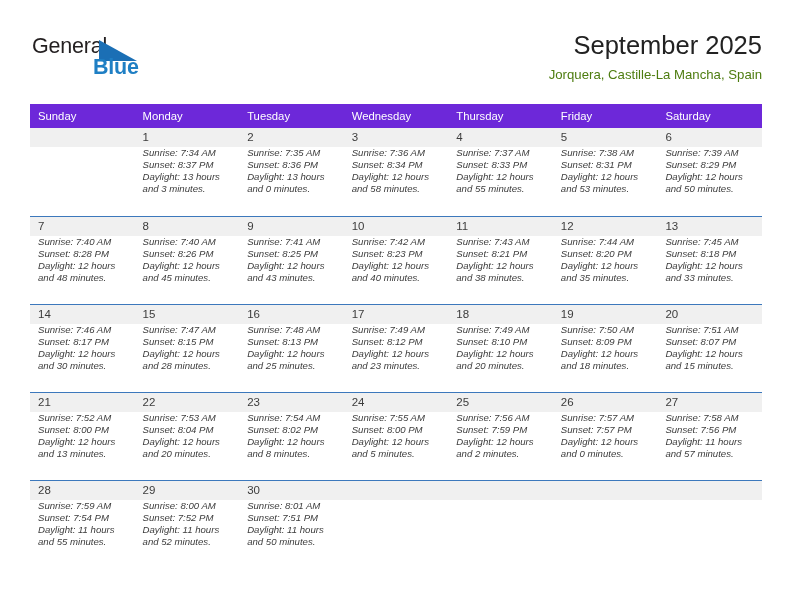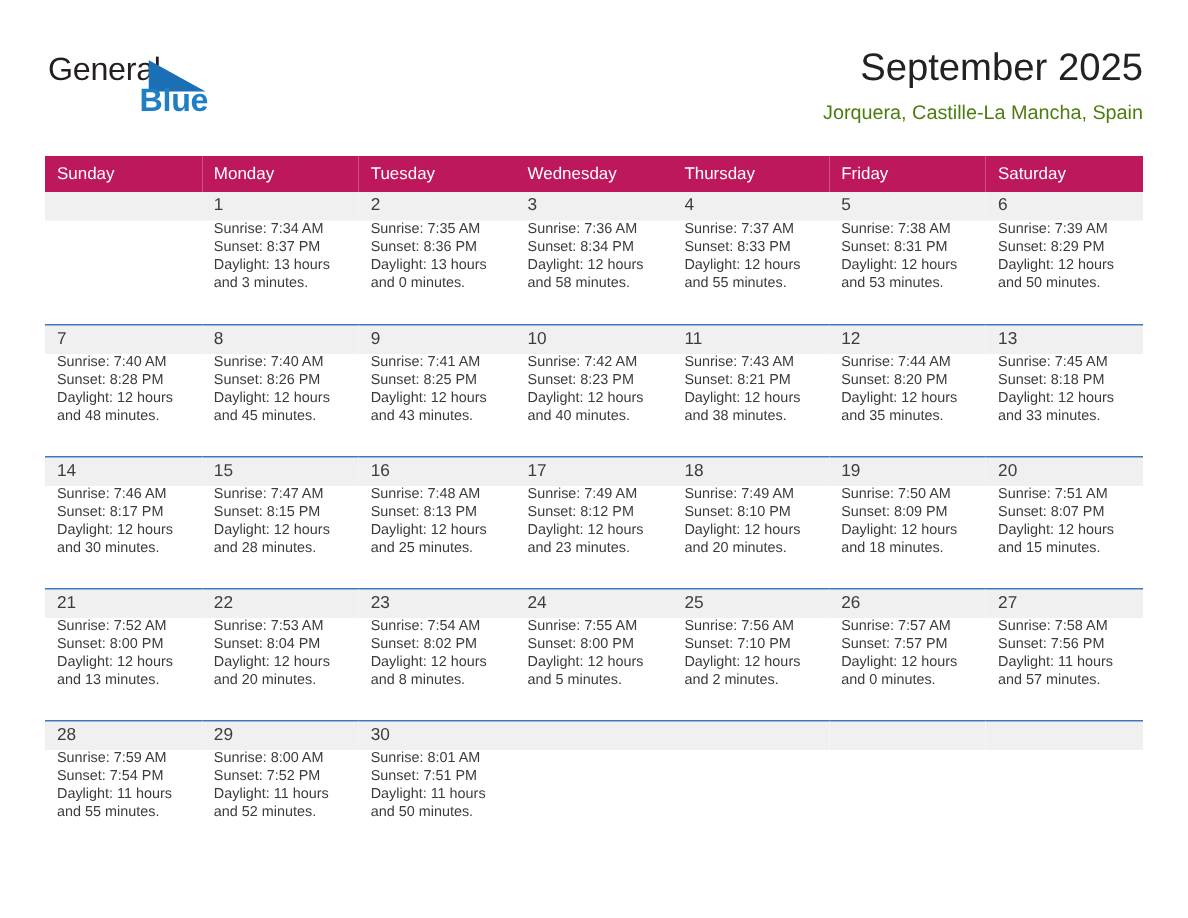--- a/index.html
+++ b/index.html
@@ -40,21 +40,21 @@
   }
 
   
   .calendar {
     position: absolute; left: 30px; top: 104px;
     width: 732px;
     border-collapse: collapse;
     table-layout: fixed;
   }
   .calendar th {
-    background: #be185d;
+    background: #6d28d9;
     color: #ffffff;
     font-size: 11.3px;
     font-weight: normal;
     text-align: left;
     padding: 6px 0 6px 8px;
     height: 22px;
     border: none;
   }
   .calendar td {
     vertical-align: top;
@@ -71,20 +71,21 @@
     font-size: 11.5px;
     padding: 3px 0 3px 8px;
     height: 19px;
     line-height: 13px;
   }
   .cell-body {
     padding: 0 5px 0 8px;
     color: #3c3c3c;
     font-size: 9.6px;
     line-height: 12.1px;
+    font-style: italic;
   }
   .cell-body div { white-space: nowrap; }
   .cell-empty { background: #ffffff; }
 </style>
 </head>
 <body>
 
 <div class="page">
 
   <div class="header">
@@ -343,21 +344,21 @@
               <div>Sunrise: 7:55 AM</div>
               <div>Sunset: 8:00 PM</div>
               <div>Daylight: 12 hours</div>
               <div>and 5 minutes.</div>
             </div>
           </td>
           <td>
             <div class="daynum">25</div>
             <div class="cell-body">
               <div>Sunrise: 7:56 AM</div>
-              <div>Sunset: 7:10 PM</div>
+              <div>Sunset: 7:59 PM</div>
               <div>Daylight: 12 hours</div>
               <div>and 2 minutes.</div>
             </div>
           </td>
           <td>
             <div class="daynum">26</div>
             <div class="cell-body">
               <div>Sunrise: 7:57 AM</div>
               <div>Sunset: 7:57 PM</div>
               <div>Daylight: 12 hours</div>

